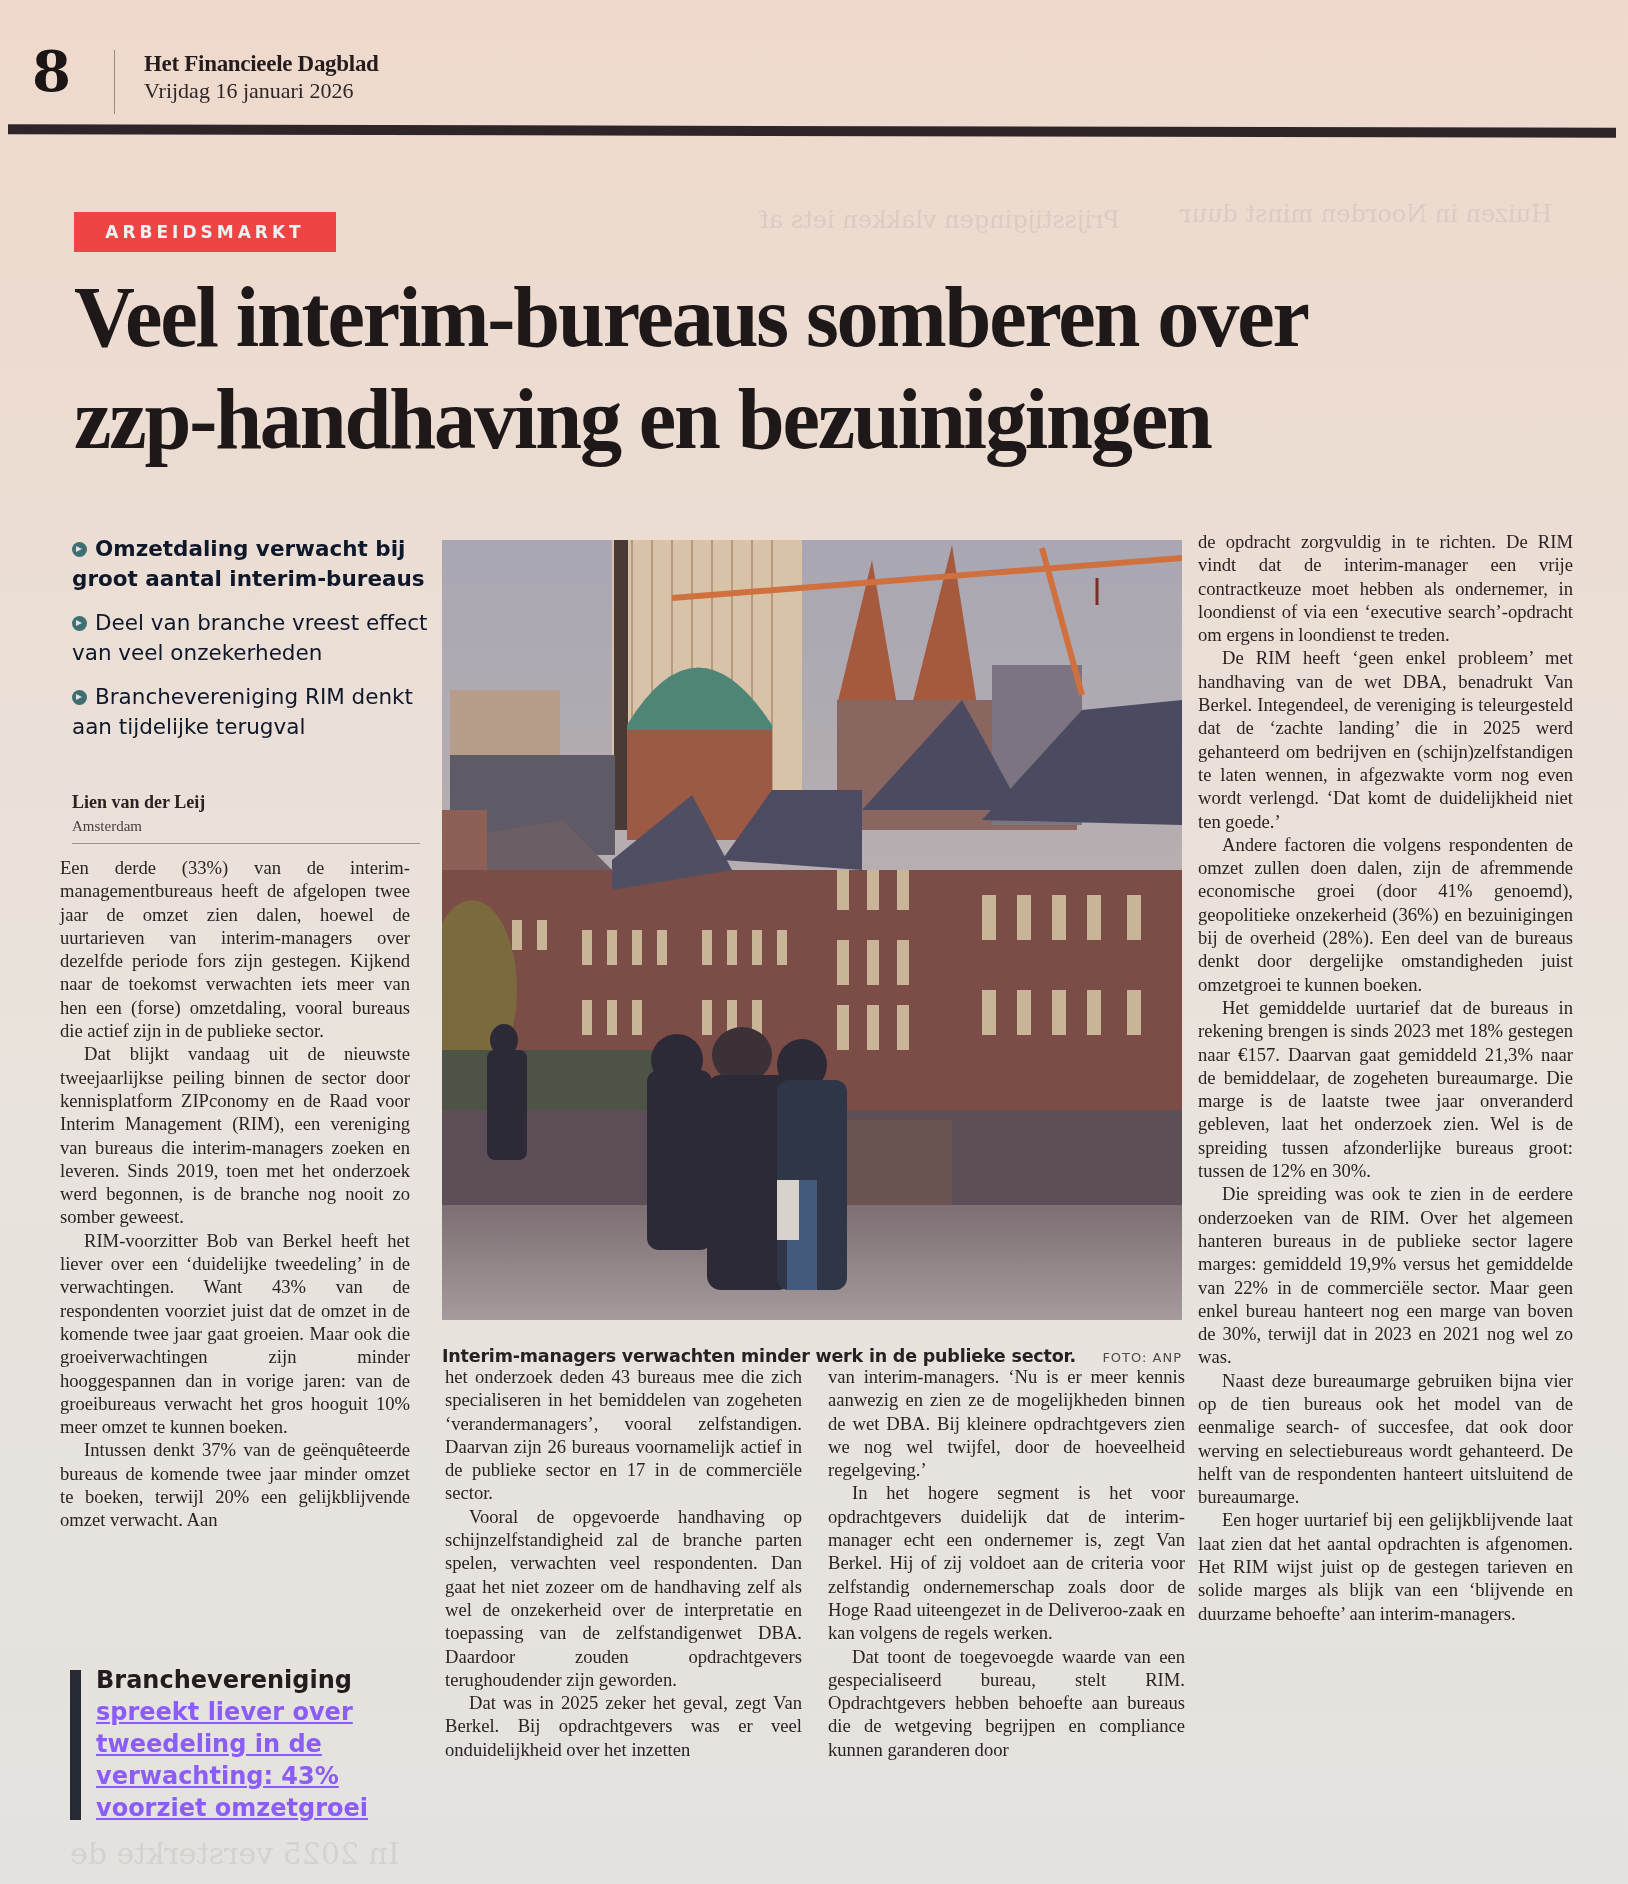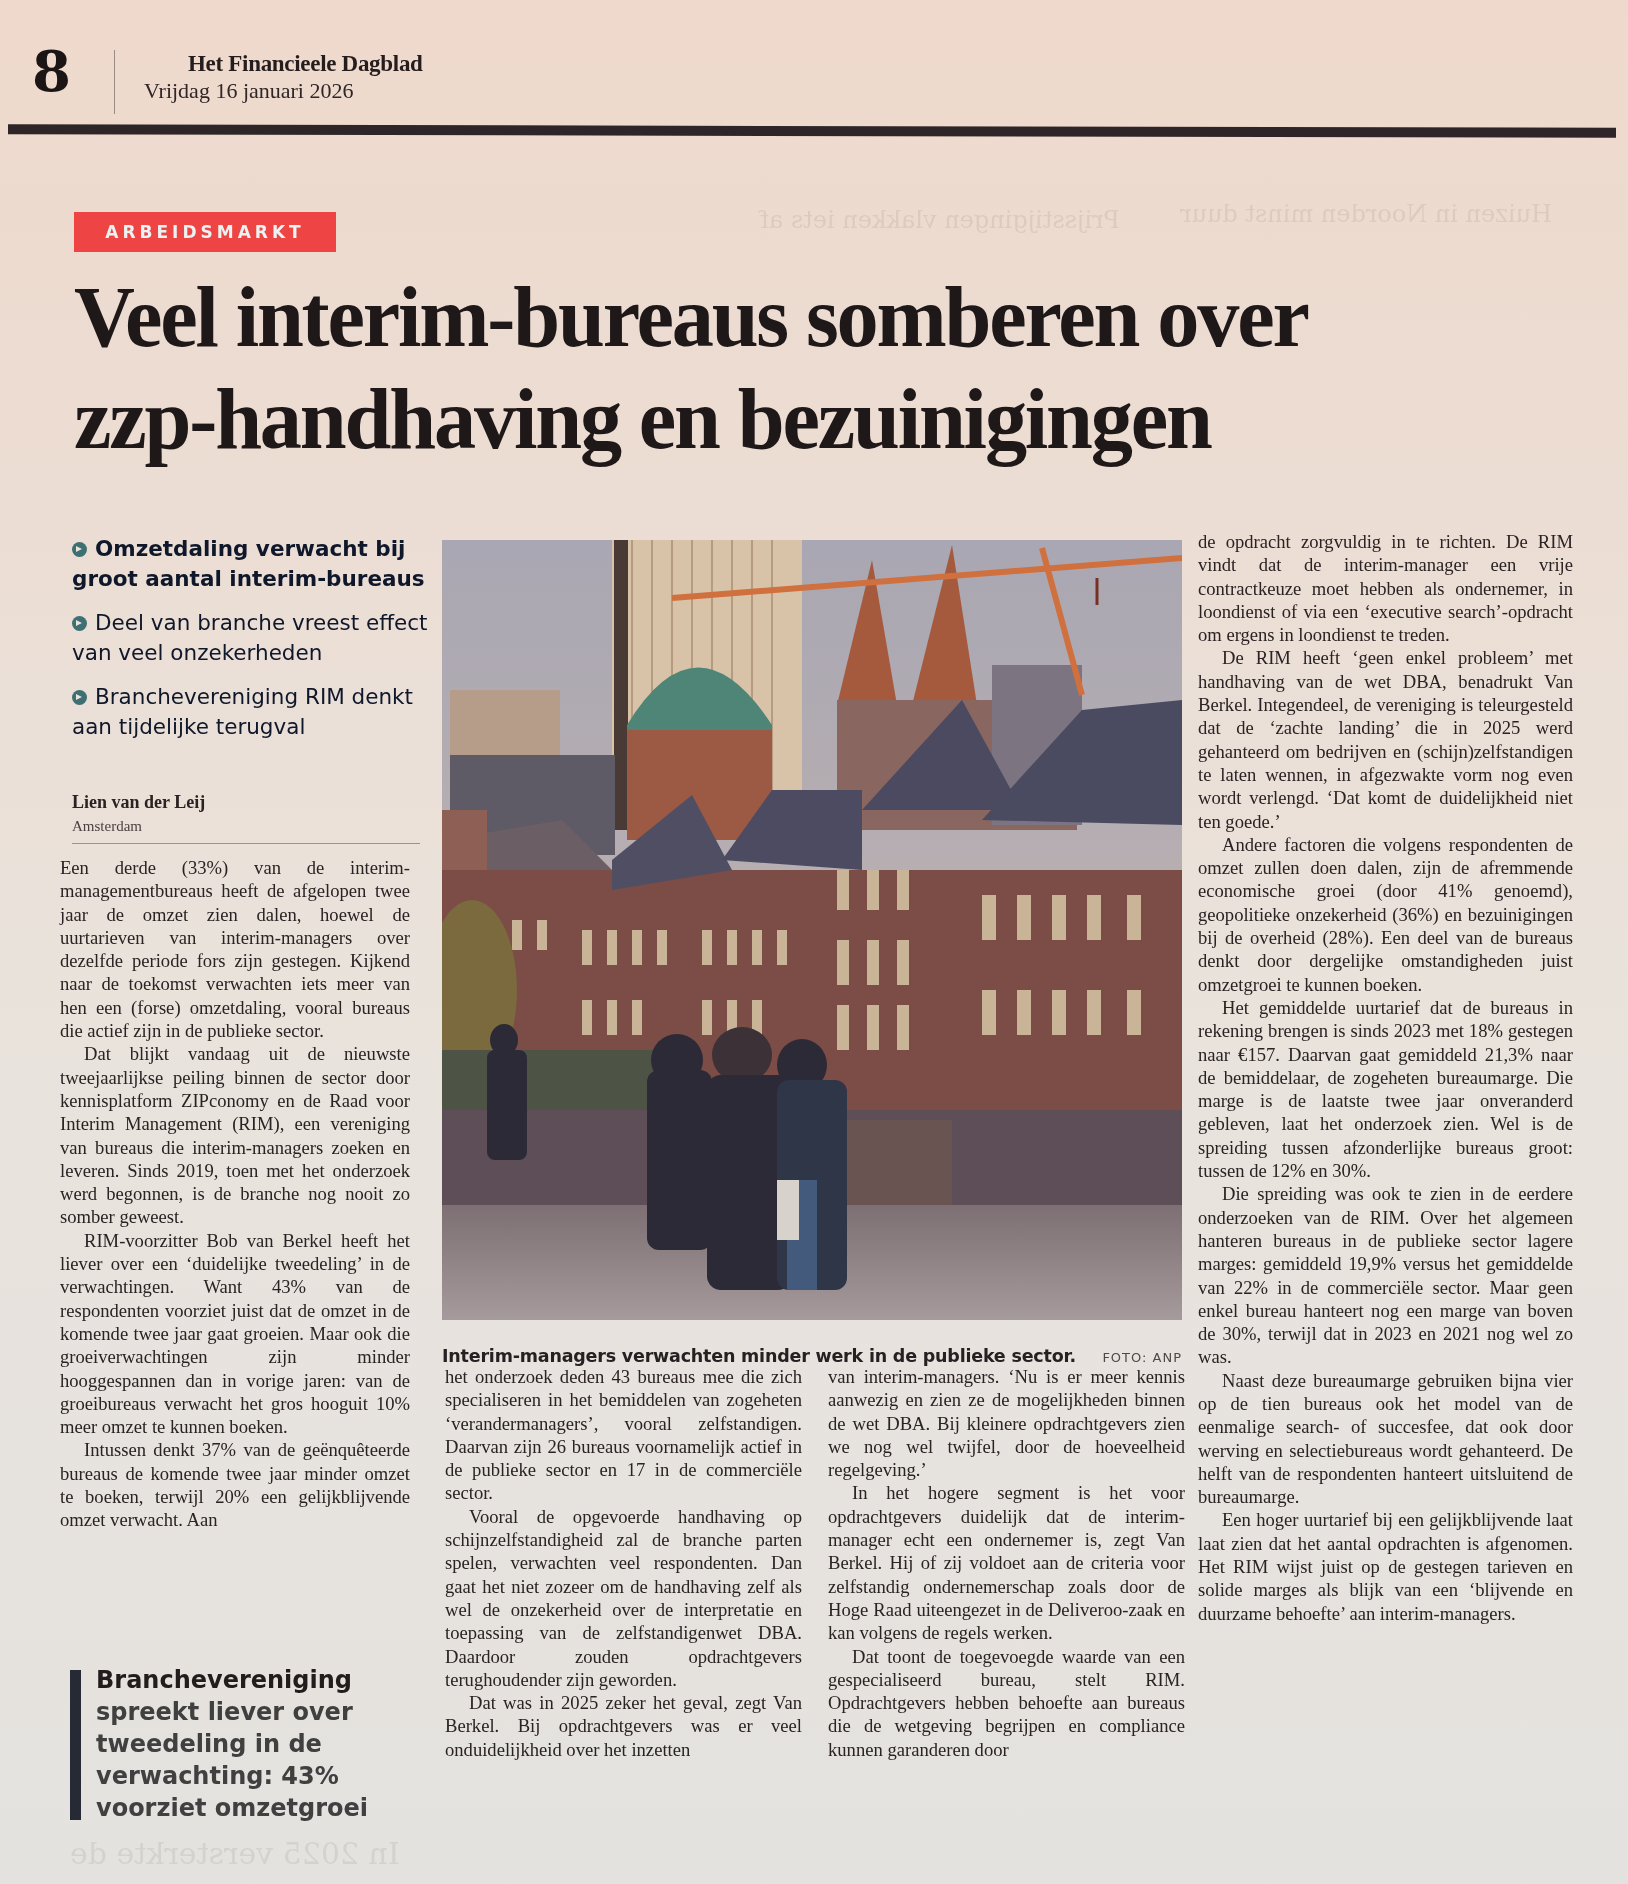--- a/index.html
+++ b/index.html
@@ -9,21 +9,21 @@
     font-family: "DejaVu Serif", serif;
     color: #2a2224;
     position: relative;
   }
   .ghost { position:absolute; color: rgba(80,70,70,0.10); font-family:"DejaVu Serif",serif; pointer-events:none; }
 
   
   .page-num { position:absolute; left:32px; top:38px; font-family:"DejaVu Serif",serif; font-weight:bold; font-size:56px; color:#1b1516; }
   .mast-sep { position:absolute; left:114px; top:50px; width:1px; height:64px; background:#9a8a88; }
   .mast { position:absolute; left:144px; top:50px; font-family:"Liberation Serif",serif; line-height:27px; }
-  .mast .paper { font-weight:bold; font-size:23px; color:#241c1d; letter-spacing:-0.3px;margin-left:44px; }
+  .mast .paper { font-weight:bold; font-size:23px; color:#241c1d; letter-spacing:-0.3px; }
   .mast .date { font-size:22px; color:#2e2627; }
   .rule { position:absolute; left:8px; top:126px; width:1608px; height:10px; background:#2d2527; transform: rotate(0.12deg); }
 
   
   .kicker { position:absolute; left:74px; top:212px; width:262px; height:40px; background:#ef4444; color:#eaf3f1;
     font-family:"DejaVu Sans",sans-serif; font-weight:bold; font-size:17px; letter-spacing:4px;
     display:flex; align-items:center; justify-content:center; }
 
   
   .headline { position:absolute; left:74px; top:266px; width:1420px; font-family:"Liberation Serif",serif; font-weight:bold;
@@ -56,21 +56,21 @@
   .photo svg { display:block; }
   .caption { position:absolute; left:442px; top:1346px; width:740px; display:flex; justify-content:space-between; align-items:baseline; }
   .caption .text { font-family:"DejaVu Sans",sans-serif; font-weight:bold; font-size:17.5px; color:#252021; letter-spacing:-0.2px; }
   .caption .credit { font-family:"DejaVu Sans",sans-serif; font-size:13px; color:#4f4849; letter-spacing:1px; }
 
   
   .pull { position:absolute; left:70px; top:1664px; width:330px; }
   .pull-bar { position:absolute; left:0; top:6px; width:11px; height:150px; background:#262a35; }
   .pull-text { margin-left:26px; font-family:"DejaVu Sans",sans-serif; font-weight:bold; font-size:24px; line-height:32px; }
   .pull-text .lead { color:#221c1d; display:block; }
-  .pull-text .rest { color:#404040; }
+  .pull-text .rest { color:#8b5cf6;text-decoration:underline; }
 </style>
 </head>
 <body>
 
 <div class="ghost" style="left:1180px;top:200px;font-size:24px;transform:scaleX(-1);">Huizen in Noorden minst duur</div>
 <div class="ghost" style="left:760px;top:206px;font-size:24px;transform:scaleX(-1);">Prijsstijgingen vlakken iets af</div>
 <div class="ghost" style="left:70px;top:1836px;font-size:30px;transform:scaleX(-1);">In 2025 versterkte de</div>
 
 <div class="page-num">8</div>
 <div class="mast-sep"></div>

